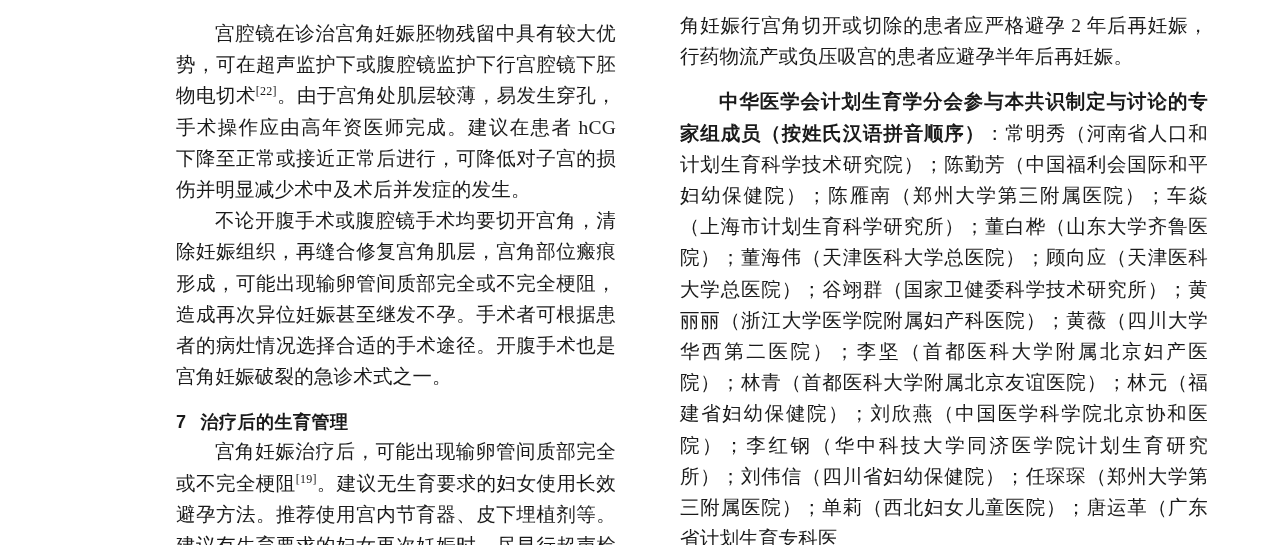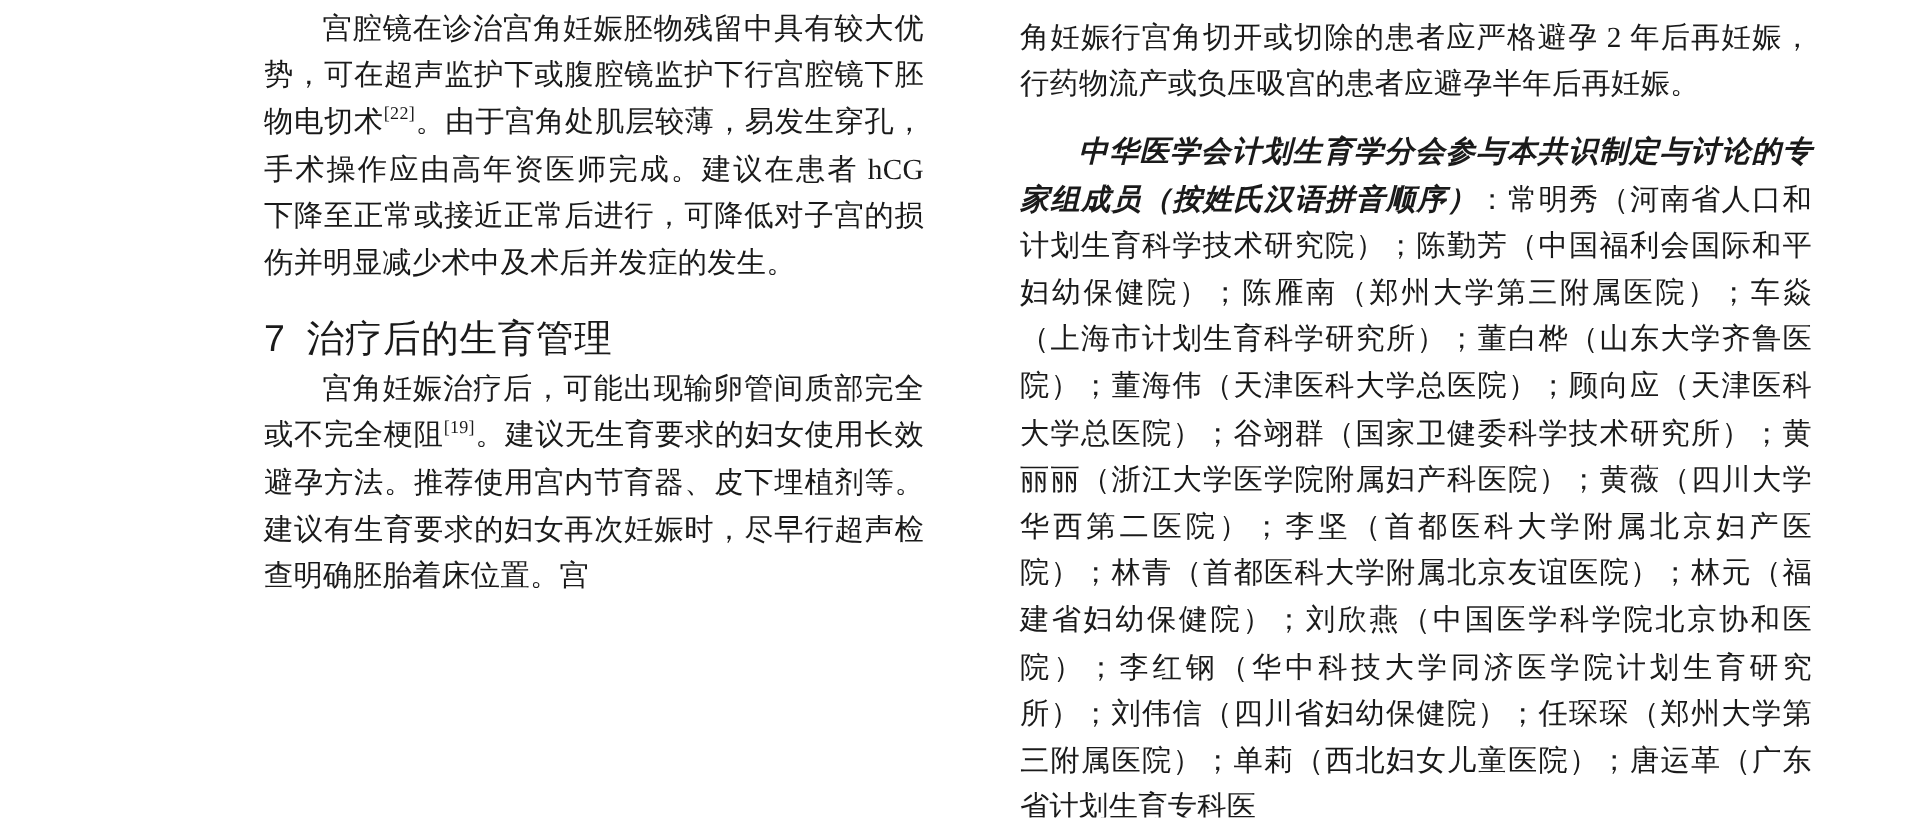--- a/index.html
+++ b/index.html
@@ -25,21 +25,21 @@
     left: 0;
     top: 0;
     width: 1288px;
     height: 545px;
     display: flex;
     flex-direction: row;
   }
   .col {
     box-sizing: border-box;
     width: 644px;
-    padding: 4px 28px 0 176px;
+    padding: 18px 28px 0 176px;
   }
   .col-right {
     padding: 10px 80px 0 36px;
   }
   p {
     margin: 0;
     font-size: 19.5px;
     line-height: 31.2px;
     text-align: justify;
     text-justify: inter-ideograph;
@@ -48,46 +48,46 @@
   p.indent {
     text-indent: 2em;
   }
   .sup {
     font-size: 12px;
     vertical-align: super;
     line-height: 0;
   }
   .section-head {
     margin: 18px 0 2px 0;
-    font-size: 25px;
-    font-weight: normal;
+    font-size: 18px;
+    font-weight: bold;
     font-family: "Liberation Sans", "DejaVu Sans", sans-serif;
     letter-spacing: 0.5px;
   }
   .section-head .num {
     margin-right: 14px;
   }
   .bold {
     font-weight: bold;
-    font-style: italic;
   }
   .gap-top {
     margin-top: 14px;
   }
 </style>
 </head>
 <body>
 
 <div class="page">
   <div class="columns">
 
     <div class="col col-left">
 
       <p class="indent"><span>宫腔镜在诊治宫角妊娠胚物残留中具有较大优势，可在超声监护下或腹腔镜监护下行宫腔镜下胚物电切术</span><span class="sup">[22]</span><span>。由于宫角处肌层较薄，易发生穿孔，手术操作应由高年资医师完成。建议在患者 hCG 下降至正常或接近正常后进行，可降低对子宫的损伤并明显减少术中及术后并发症的发生。</span></p>
 
+      <p class="indent">不论开腹手术或腹腔镜手术均要切开宫角，清除妊娠组织，再缝合修复宫角肌层，宫角部位瘢痕形成，可能出现输卵管间质部完全或不完全梗阻，造成再次异位妊娠甚至继发不孕。手术者可根据患者的病灶情况选择合适的手术途径。开腹手术也是宫角妊娠破裂的急诊术式之一。</p>
 
       <div class="section-head"><span class="num">7</span><span>治疗后的生育管理</span></div>
 
       <p class="indent"><span>宫角妊娠治疗后，可能出现输卵管间质部完全或不完全梗阻</span><span class="sup">[19]</span><span>。建议无生育要求的妇女使用长效避孕方法。推荐使用宫内节育器、皮下埋植剂等。建议有生育要求的妇女再次妊娠时，尽早行超声检查明确胚胎着床位置。宫</span></p>
 
     </div>
 
     <div class="col col-right">
 
       <p>角妊娠行宫角切开或切除的患者应严格避孕 2 年后再妊娠，行药物流产或负压吸宫的患者应避孕半年后再妊娠。</p>

